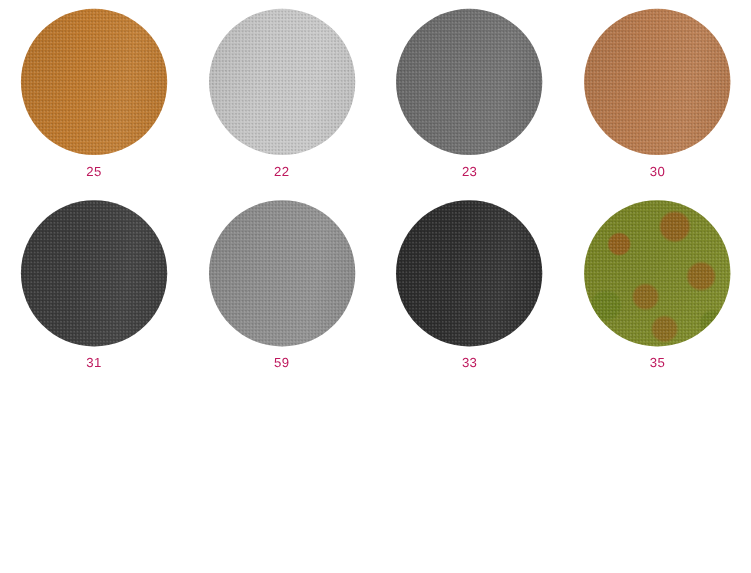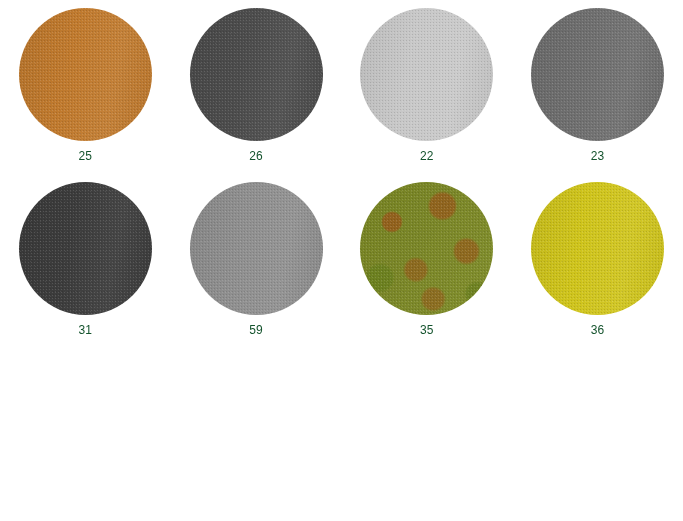--- a/index.html
+++ b/index.html
@@ -87,71 +87,71 @@
       radial-gradient(circle at 42% 66%, rgba(150,92,28,0.65) 0 10px, rgba(150,92,28,0) 13px),
       radial-gradient(circle at 15% 72%, rgba(107,128,32,0.9) 0 12px, rgba(107,128,32,0) 15px),
       radial-gradient(circle at 55% 88%, rgba(150,92,28,0.6) 0 10px, rgba(150,92,28,0) 13px),
       radial-gradient(circle at 88% 84%, rgba(107,128,32,0.8) 0 10px, rgba(107,128,32,0) 13px),
       linear-gradient(120deg, rgba(0,0,0,0.06), rgba(255,255,255,0.04));
   }
   .swatch-label {
     margin-top: 8px;
     font-size: 12px;
     line-height: 14px;
-    color: #14532d;
+    color: #be185d;
     letter-spacing: 0.3px;
     text-align: center;
     user-select: none;
   }
 </style>
 </head>
 <body>
 
 <div id="swatch-grid">
     <div class="swatch-cell">
       <div class="swatch-disc-wrap">
         <div class="swatch-disc" style="background-color: rgb(192, 122, 46);"></div>
       </div>
       <div class="swatch-label">25</div>
     </div>
     <div class="swatch-cell">
       <div class="swatch-disc-wrap">
-        <div class="swatch-disc" style="background-color: rgb(76, 76, 76);"></div>
-      </div>
-      <div class="swatch-label">26</div>
-    </div>
-    <div class="swatch-cell">
-      <div class="swatch-disc-wrap">
         <div class="swatch-disc" style="background-color: rgb(200, 200, 200);"></div>
       </div>
       <div class="swatch-label">22</div>
     </div>
     <div class="swatch-cell">
       <div class="swatch-disc-wrap">
         <div class="swatch-disc" style="background-color: rgb(111, 111, 111);"></div>
       </div>
       <div class="swatch-label">23</div>
+    </div>
+    <div class="swatch-cell">
+      <div class="swatch-disc-wrap">
+        <div class="swatch-disc" style="background-color: rgb(185, 123, 78);"></div>
+      </div>
+      <div class="swatch-label">30</div>
     </div>
     <div class="swatch-cell">
       <div class="swatch-disc-wrap">
         <div class="swatch-disc" style="background-color: rgb(60, 60, 60);"></div>
       </div>
       <div class="swatch-label">31</div>
     </div>
     <div class="swatch-cell">
       <div class="swatch-disc-wrap">
         <div class="swatch-disc" style="background-color: rgb(143, 143, 143);"></div>
       </div>
       <div class="swatch-label">59</div>
     </div>
     <div class="swatch-cell">
       <div class="swatch-disc-wrap">
+        <div class="swatch-disc" style="background-color: rgb(46, 46, 46);"></div>
+      </div>
+      <div class="swatch-label">33</div>
+    </div>
+    <div class="swatch-cell">
+      <div class="swatch-disc-wrap">
         <div class="swatch-disc mottled" style="background-color: rgb(125, 138, 38);"></div>
       </div>
       <div class="swatch-label">35</div>
     </div>
-    <div class="swatch-cell">
-      <div class="swatch-disc-wrap">
-        <div class="swatch-disc" style="background-color: rgb(207, 196, 28);"></div>
-      </div>
-      <div class="swatch-label">36</div>
-    </div>
   </div>
 
 </body></html>

